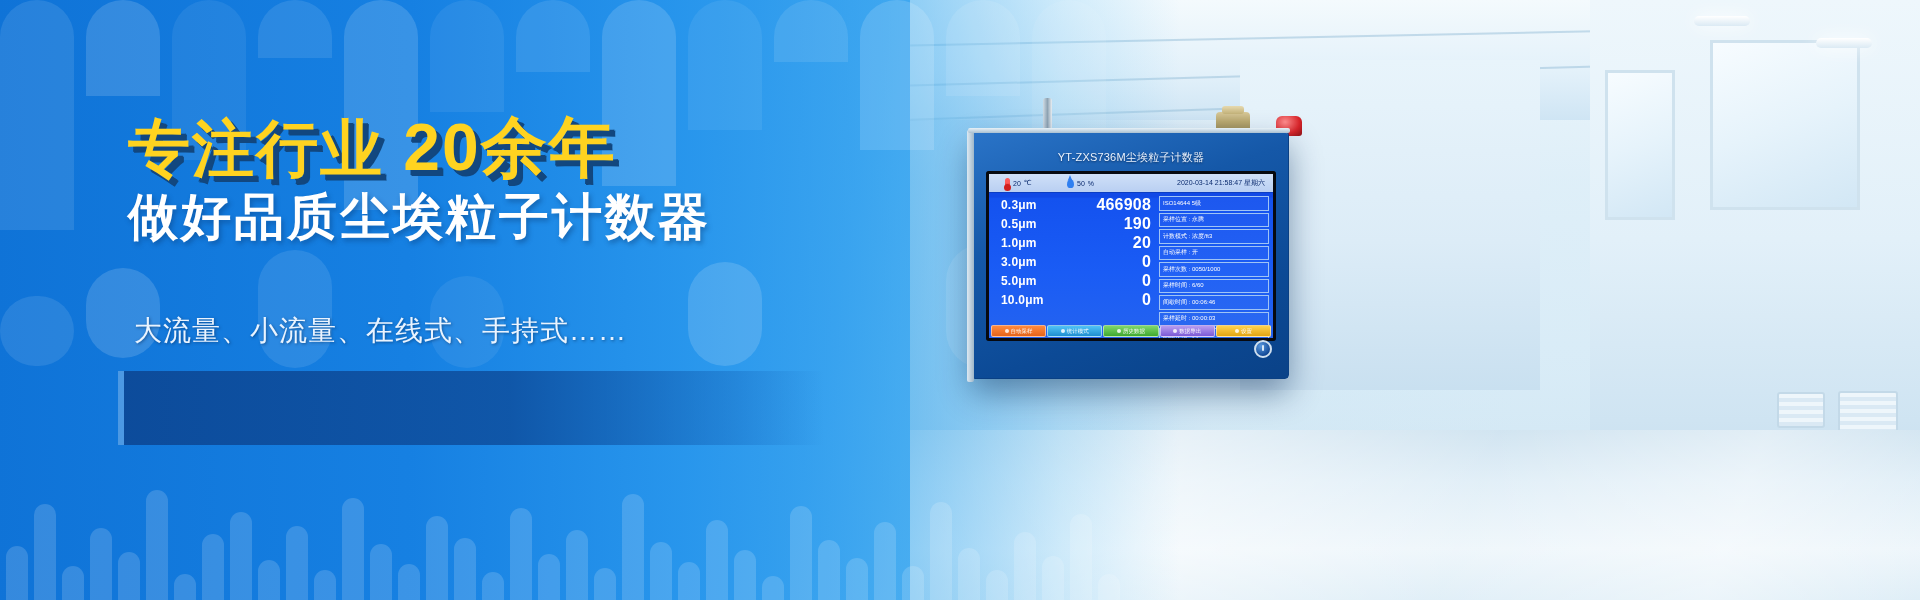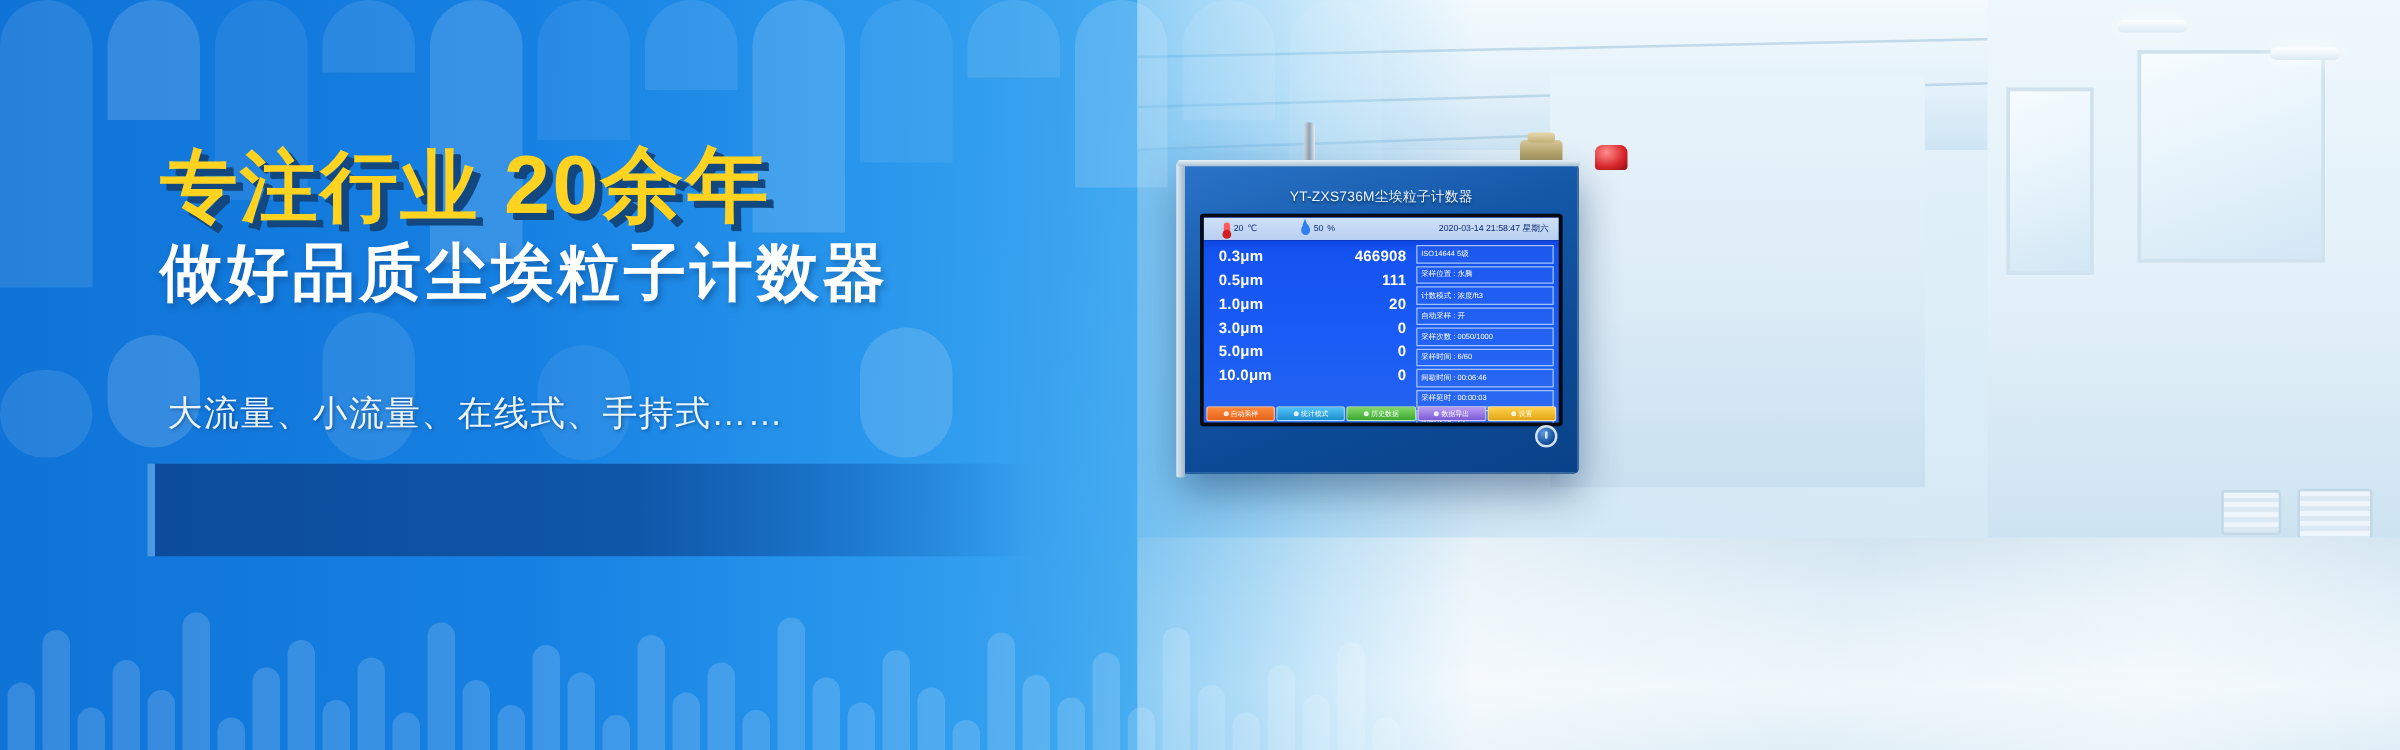--- a/index.html
+++ b/index.html
@@ -97,21 +97,21 @@
   }
   .sub1, .sub2{
     position:absolute; left:134px; color:#eaf4ff; white-space:nowrap;
     text-shadow:1px 1px 3px rgba(0,30,70,.5);
   }
   .sub1{ top:312px; font-size:28px; letter-spacing:1px; }
   .sub2{ top:352px; font-size:22px; letter-spacing:1px; }
 
   
   .device{
-    position:absolute; left:945px; top:131px; width:318px; height:248px;
+    position:absolute; left:971px; top:131px; width:318px; height:248px;
     border-radius:4px;
     background:linear-gradient(160deg,#2a74c8 0%,#1558a8 35%,#0c4a96 70%,#0a4288 100%);
     box-shadow:0 14px 32px rgba(4,40,85,.45), inset 0 1px 0 rgba(255,255,255,.25);
     border:1px solid #0a4084;
   }
   .dev-edge-l{
     position:absolute; left:-5px; top:-2px; width:7px; height:252px;
     background:linear-gradient(90deg,#dde9f2,#9fb7c9); border-radius:2px;
   }
   .dev-edge-t{
@@ -178,21 +178,21 @@
     border-bottom:5px solid #2f7ff0;
   }
   .screen-body{ position:relative; height:calc(100% - 19px); }
 
   .counts{ position:absolute; left:0; top:2px; width:168px; }
   .crow{
     display:flex; justify-content:space-between; align-items:center;
     padding:0 6px 0 12px; height:19px; color:#ffffff;
     font-size:12px; font-weight:bold; letter-spacing:.2px;
   }
-  .crow .val{ font-size:12px; }
+  .crow .val{ font-size:16px; }
 
   .infocol{ position:absolute; right:4px; top:3px; width:110px; }
   .irow{
     border:1px solid #9fc4f5; margin-bottom:2px; height:14.5px;
     display:flex; align-items:center; padding-left:3px;
     font-size:6px; color:#ffffff; letter-spacing:0;
     background:rgba(255,255,255,.04);
   }
 
   .btnbar{
@@ -360,21 +360,21 @@
         </div>
 
         <div class="screen-body">
           <div class="counts">
             <div class="crow">
               <span>0.3μm</span>
               <span class="val">466908</span>
             </div>
             <div class="crow">
               <span>0.5μm</span>
-              <span class="val">111</span>
+              <span class="val">190</span>
             </div>
             <div class="crow">
               <span>1.0μm</span>
               <span class="val">20</span>
             </div>
             <div class="crow">
               <span>3.0μm</span>
               <span class="val">0</span>
             </div>
             <div class="crow">

